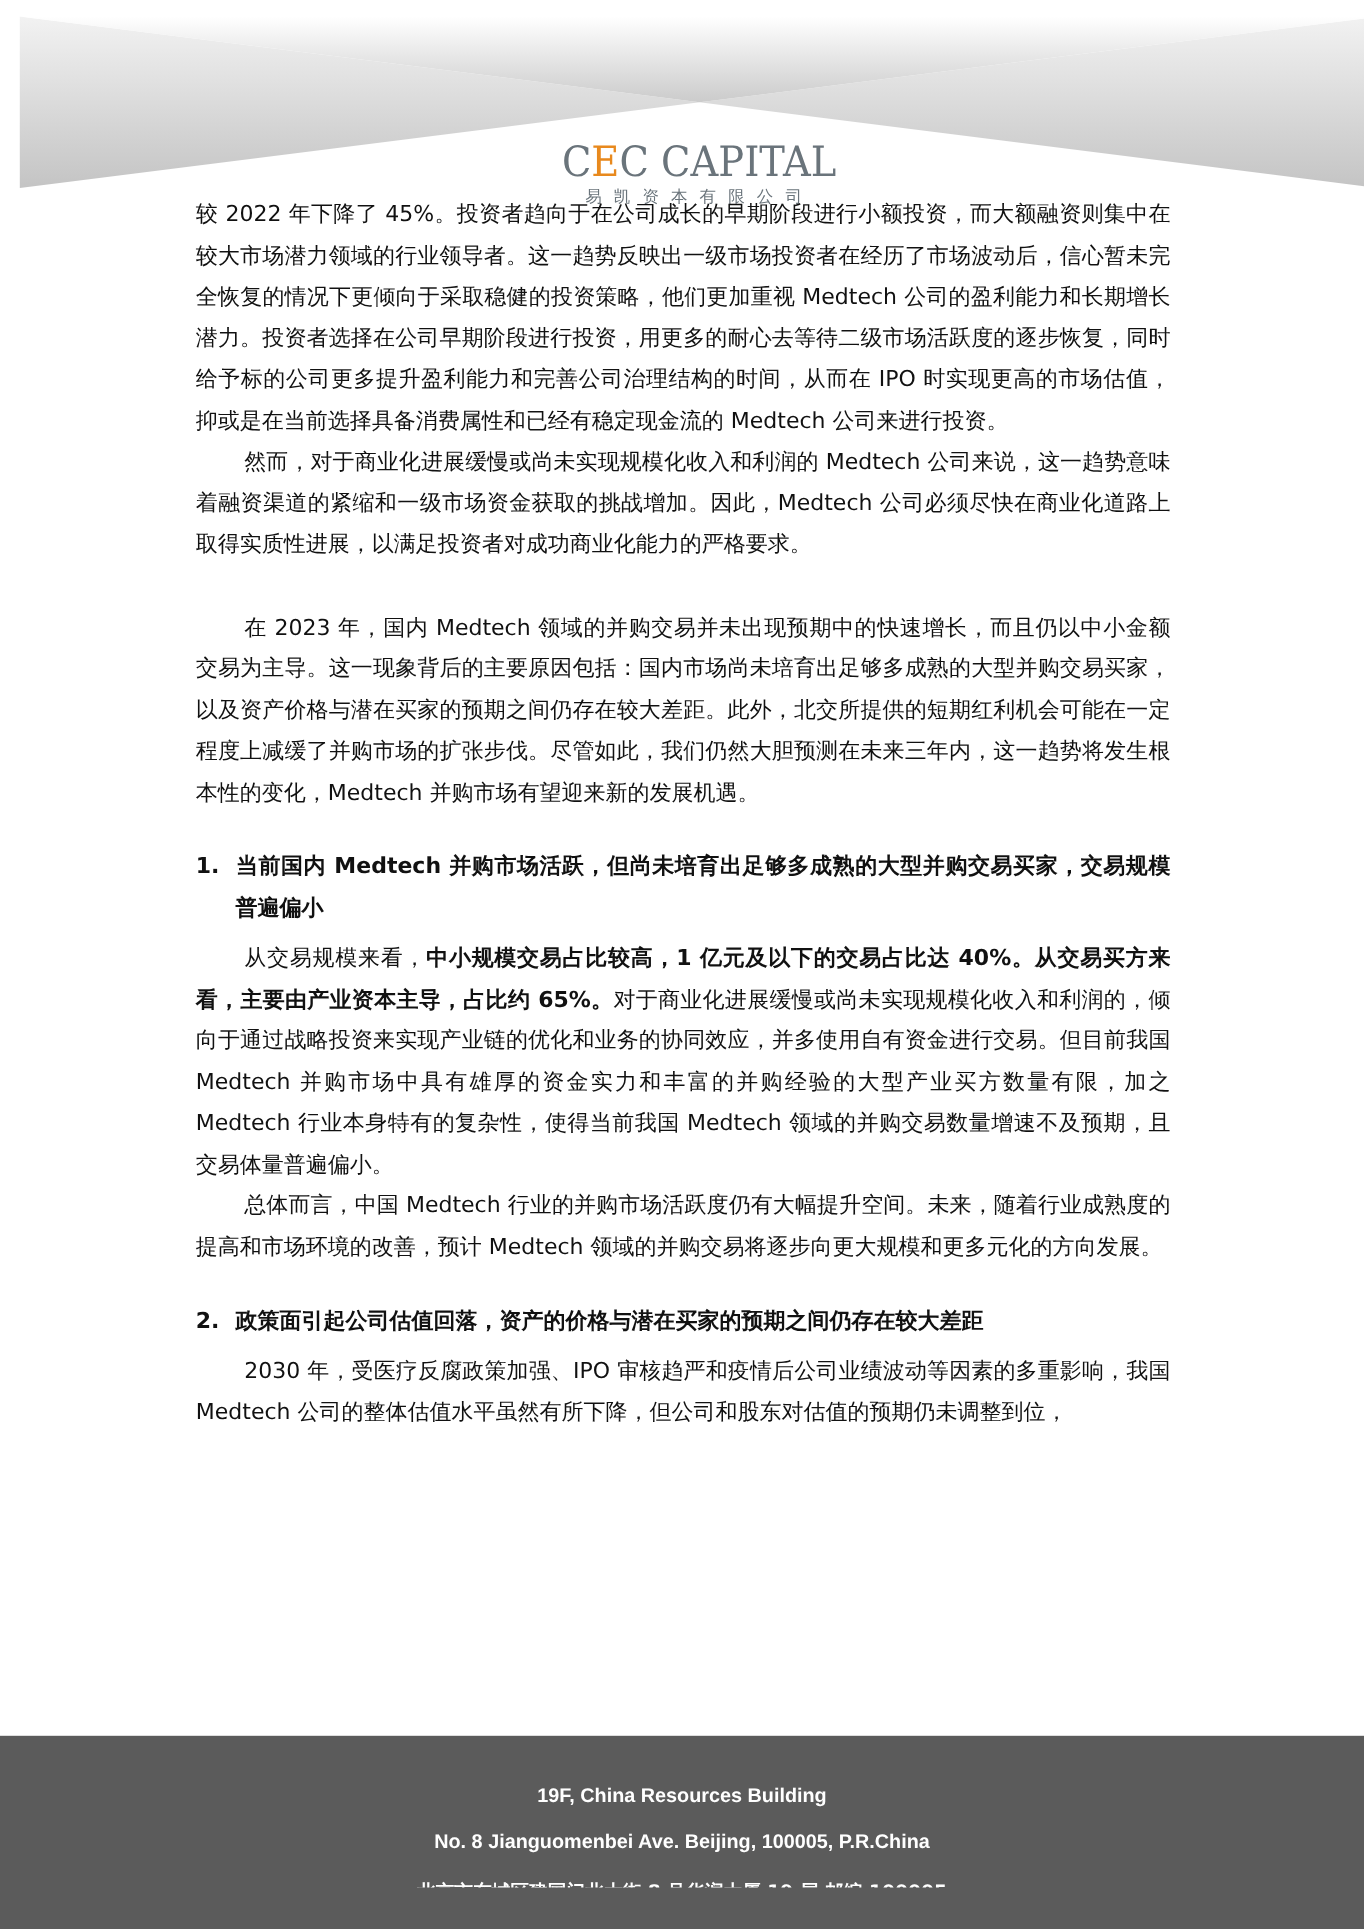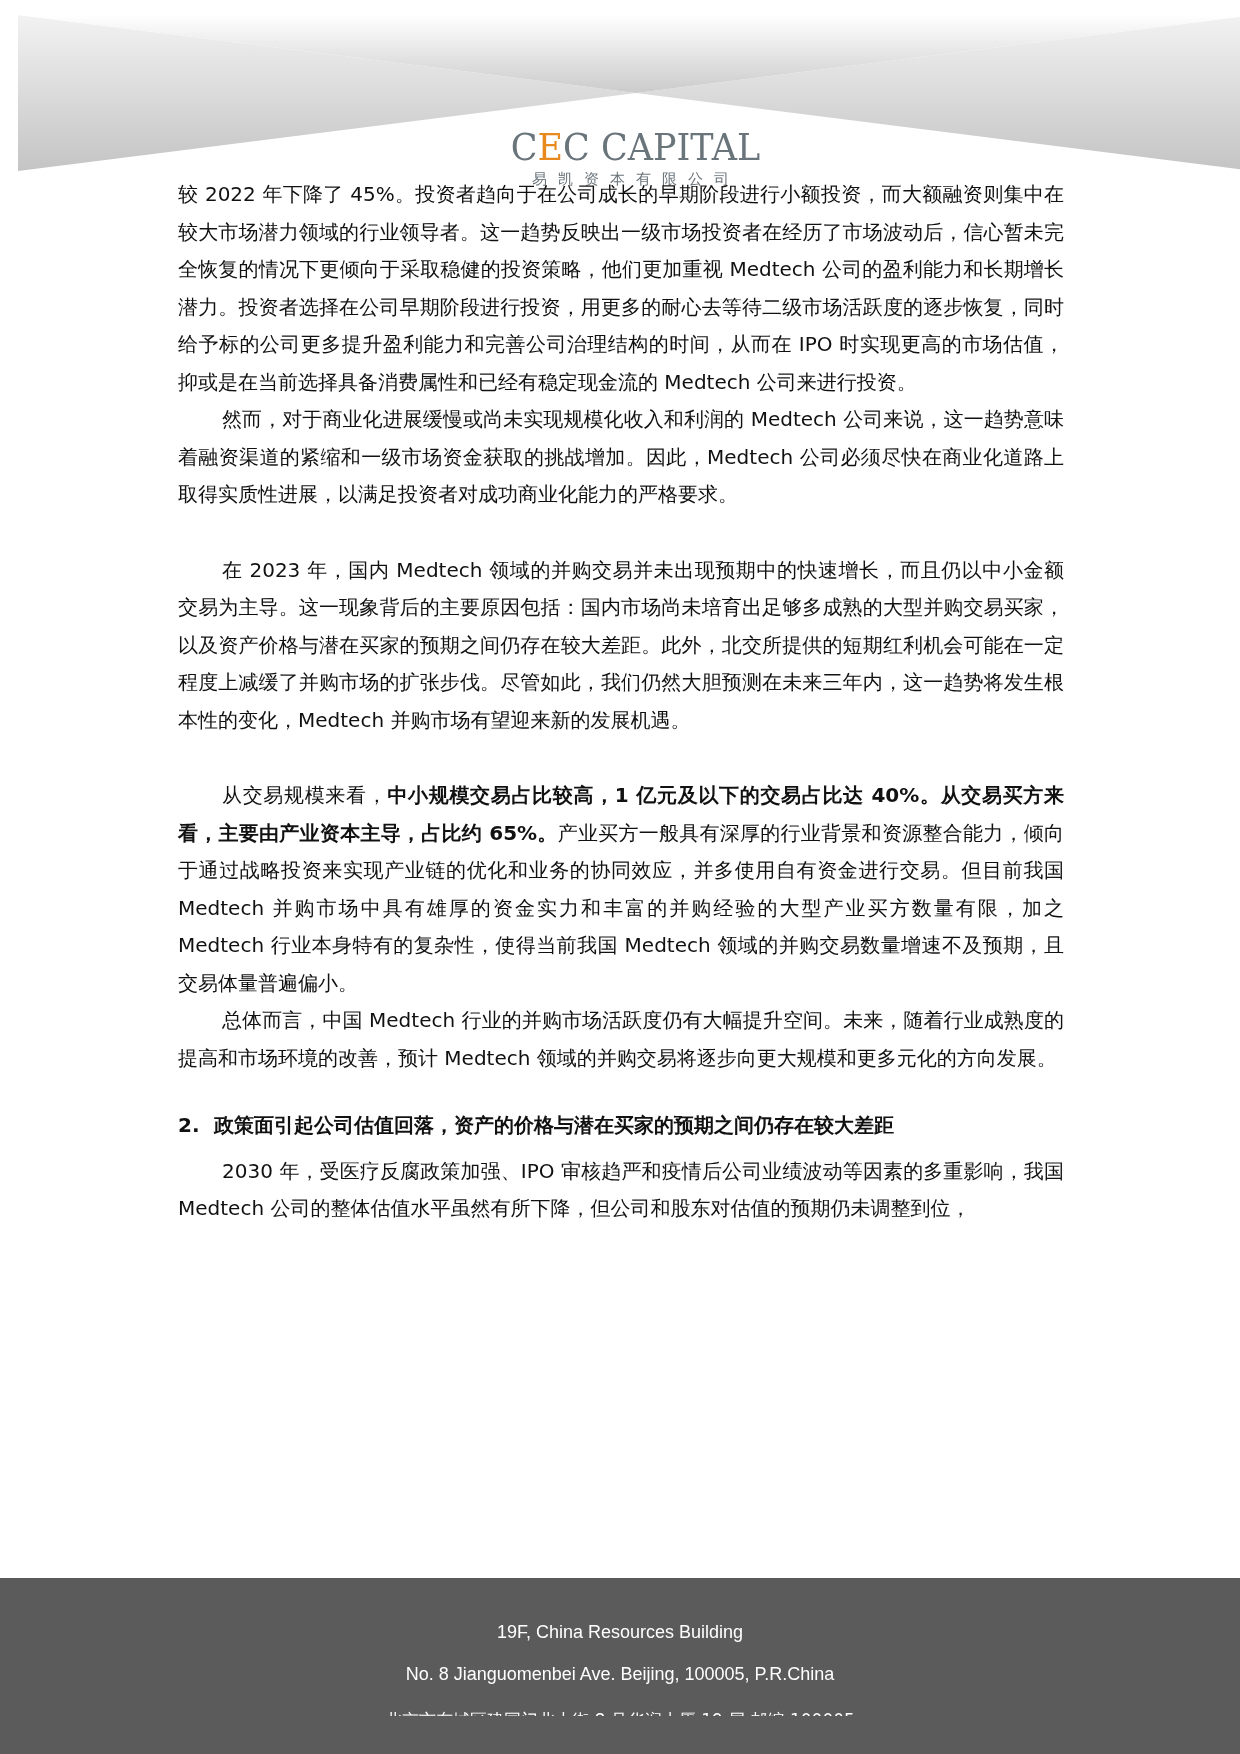--- a/index.html
+++ b/index.html
@@ -15,21 +15,21 @@
 
   .content { position: absolute; left: 178px; top: 176px; width: 886px; font-size: 20px; line-height: 37.5px; text-align: justify; }
   .content p { margin: 0; }
   .indent { text-indent: 44px; }
   .heading { font-weight: bold; }
   .gap { height: 30px; }
   .num-heading { font-weight: bold; padding-left: 36px; text-indent: -36px; }
   .num-heading .num { display: inline-block; width: 36px; text-indent: 0; }
   b { font-weight: bold; }
 
-  .footer { position: absolute; left: 0; top: 1578px; width: 1240px; height: 176px; background: #5b5b5b; overflow: hidden; }
+  .footer { position: absolute; left: 0; top: 1578px; width: 1240px; height: 176px; background: #5b5b5b; overflow: hidden; font-weight: bold; }
   .footer-line { position: absolute; left: 0; width: 1240px; text-align: center; color: #ffffff; font-family: "Liberation Sans", sans-serif; font-size: 18px; }
   .footer-l1 { top: 44px; }
   .footer-l2 { top: 86px; }
   .footer-clip { position: absolute; left: 0; top: 130px; width: 1240px; height: 8px; overflow: hidden; }
   .footer-l3 { position: absolute; left: 0; top: 0; width: 1240px; text-align: center; color: #ffffff; font-family: "DejaVu Sans", sans-serif; font-size: 17px; line-height: 24px; }
 </style>
 </head>
 <body>
 
 <div class="header">
@@ -57,22 +57,23 @@
   </div>
 </div>
 
 <div class="content">
   <p>较 2022 年下降了 45%。投资者趋向于在公司成长的早期阶段进行小额投资，而大额融资则集中在较大市场潜力领域的行业领导者。这一趋势反映出一级市场投资者在经历了市场波动后，信心暂未完全恢复的情况下更倾向于采取稳健的投资策略，他们更加重视 Medtech 公司的盈利能力和长期增长潜力。投资者选择在公司早期阶段进行投资，用更多的耐心去等待二级市场活跃度的逐步恢复，同时给予标的公司更多提升盈利能力和完善公司治理结构的时间，从而在 IPO 时实现更高的市场估值，抑或是在当前选择具备消费属性和已经有稳定现金流的 Medtech 公司来进行投资。</p>
   <p class="indent">然而，对于商业化进展缓慢或尚未实现规模化收入和利润的 Medtech 公司来说，这一趋势意味着融资渠道的紧缩和一级市场资金获取的挑战增加。因此，Medtech 公司必须尽快在商业化道路上取得实质性进展，以满足投资者对成功商业化能力的严格要求。</p>
   <div class="gap"></div>
   <div class="gap" style="height:8px"></div>
   <p class="indent">在  2023  年，国内 Medtech 领域的并购交易并未出现预期中的快速增长，而且仍以中小金额交易为主导。这一现象背后的主要原因包括：国内市场尚未培育出足够多成熟的大型并购交易买家，以及资产价格与潜在买家的预期之间仍存在较大差距。此外，北交所提供的短期红利机会可能在一定程度上减缓了并购市场的扩张步伐。尽管如此，我们仍然大胆预测在未来三年内，这一趋势将发生根本性的变化，Medtech 并购市场有望迎来新的发展机遇。</p>
   <div class="gap"></div>
+  <p class="num-heading"><span class="num">1.</span><span>当前国内 Medtech 并购市场活跃，但尚未培育出足够多成熟的大型并购交易买家，交易规模普遍偏小</span></p>
   <div class="gap" style="height:8px"></div>
-  <p class="indent"><span>从交易规模来看，</span><b>中小规模交易占比较高，1 亿元及以下的交易占比达 40%。从交易买方来看，主要由产业资本主导，占比约 65%。</b><span>产业买方一般具有深厚的行业背景和资源整合能力，倾向于通过战略投资来实现产业链的优化和业务的协同效应，并多使用自有资金进行交易。但目前我国 Medtech 并购市场中具有雄厚的资金实力和丰富的并购经验的大型产业买方数量有限，加之 Medtech 行业本身特有的复杂性，使得当前我国 Medtech 领域的并购交易数量增速不及预期，且交易体量普遍偏小。</span></p>
+  <p class="indent"><span>从交易规模来看，</span><b>中小规模交易占比较高，1 亿元及以下的交易占比达 40%。从交易买方来看，主要由产业资本主导，占比约 65%。</b><span>对于商业化进展缓慢或尚未实现规模化收入和利润的，倾向于通过战略投资来实现产业链的优化和业务的协同效应，并多使用自有资金进行交易。但目前我国 Medtech 并购市场中具有雄厚的资金实力和丰富的并购经验的大型产业买方数量有限，加之 Medtech 行业本身特有的复杂性，使得当前我国 Medtech 领域的并购交易数量增速不及预期，且交易体量普遍偏小。</span></p>
   <p class="indent">总体而言，中国 Medtech 行业的并购市场活跃度仍有大幅提升空间。未来，随着行业成熟度的提高和市场环境的改善，预计 Medtech 领域的并购交易将逐步向更大规模和更多元化的方向发展。</p>
   <div class="gap"></div>
   <p class="num-heading"><span class="num">2.</span><span>政策面引起公司估值回落，资产的价格与潜在买家的预期之间仍存在较大差距</span></p>
   <div class="gap" style="height:8px"></div>
   <p class="indent">2030 年，受医疗反腐政策加强、IPO 审核趋严和疫情后公司业绩波动等因素的多重影响，我国 Medtech 公司的整体估值水平虽然有所下降，但公司和股东对估值的预期仍未调整到位，</p>
 </div>
 
 <div class="footer">
   <div class="footer-line footer-l1">19F, China Resources Building</div>
   <div class="footer-line footer-l2">No. 8 Jianguomenbei Ave. Beijing, 100005, P.R.China</div>

